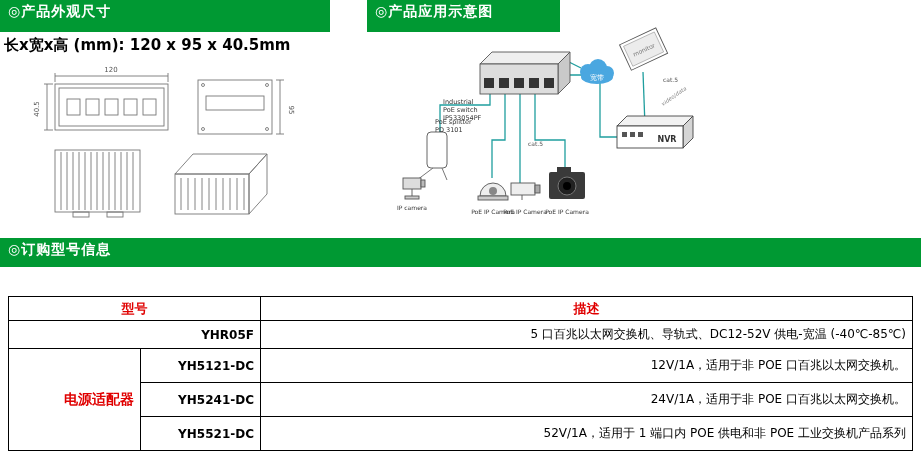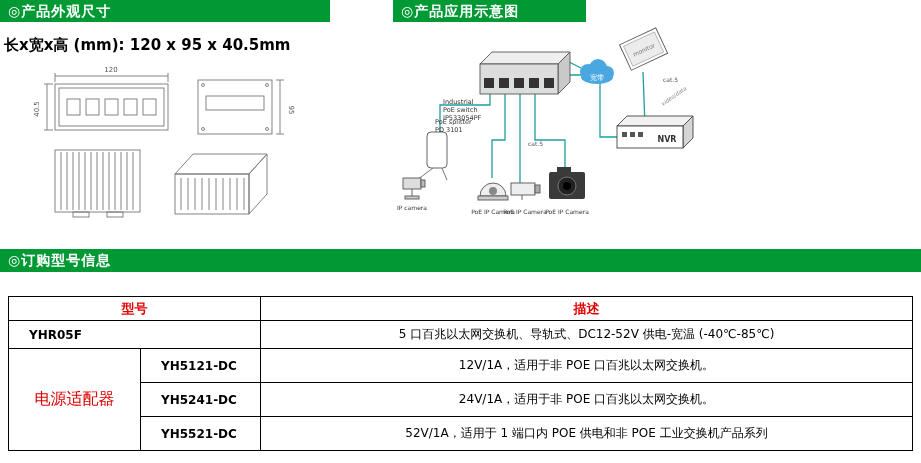--- a/index.html
+++ b/index.html
@@ -2,43 +2,43 @@
 <html><head>
 <meta charset="utf-8">
 <style>
   * { margin:0; padding:0; box-sizing:border-box; }
   html,body { background:#ffffff; }
   body {
     width:921px; height:463px; position:relative; overflow:hidden;
     font-family:"DejaVu Sans","Liberation Sans",sans-serif; color:#000;
   }
   .greenbar {
-    position:absolute; height:22px; background:#009933; color:#ffffff;
+    position:absolute; height:32px; background:#009933; color:#ffffff;
     font-weight:bold; font-size:14px; line-height:22px; padding-left:8px;
     letter-spacing:1px;
   }
   #bar-appearance  { left:0;   top:8;  width:330px; }
-  #bar-application { left:393px; top:8; width:193px; }
-  #bar-ordering    { left:0; top:238px; width:921px; height:23px; line-height:23px;margin-top:11px; }
+  #bar-application { left:367px; top:8; width:193px; }
+  #bar-ordering    { left:0; top:238px; width:921px; height:29px; line-height:23px; }
   .dims-note {
     position:absolute; left:4px; top:36px; font-size:15px; font-weight:bold;
   }
   #drawing     { position:absolute; left:25px;  top:52px; }
   #appdiagram  { position:absolute; left:395px; top:20px; }
   table#order-table {
     position:absolute; left:8px; top:296px; width:905px;
     border-collapse:collapse; table-layout:fixed;
   }
   #order-table td {
-    border:1px solid #000; font-size:12px; padding:2px 20px; vertical-align:middle;
+    border:1px solid #000; font-size:12px; padding:2px 6px; vertical-align:middle;
   }
   #order-table .th   { color:#e00000; font-weight:bold; text-align:center; font-size:13px; }
-  #order-table .model{ font-weight:bold; text-align:left; font-size:12px;margin-top:30px; }
-  #order-table .group{ color:#e00000; font-weight:normal; text-align:center; font-size:16px; }
-  #order-table .desc { text-align:center; }
+  #order-table .model{ font-weight:bold; text-align:right; font-size:12px;margin-top:30px; }
+  #order-table .group{ color:#e00000; font-weight:bold; text-align:right; font-size:14px; }
+  #order-table .desc { text-align:right; }
   tr.hdr  { height:24px; }
   tr.r0   { height:28px; }
   tr.rN   { height:34px; }
   svg text { font-family:"DejaVu Sans","Liberation Sans",sans-serif; }
 </style>
 </head>
 <body>
 
 <div class="greenbar" id="bar-appearance">◎产品外观尺寸</div>
 <div class="greenbar" id="bar-application">◎产品应用示意图</div>

